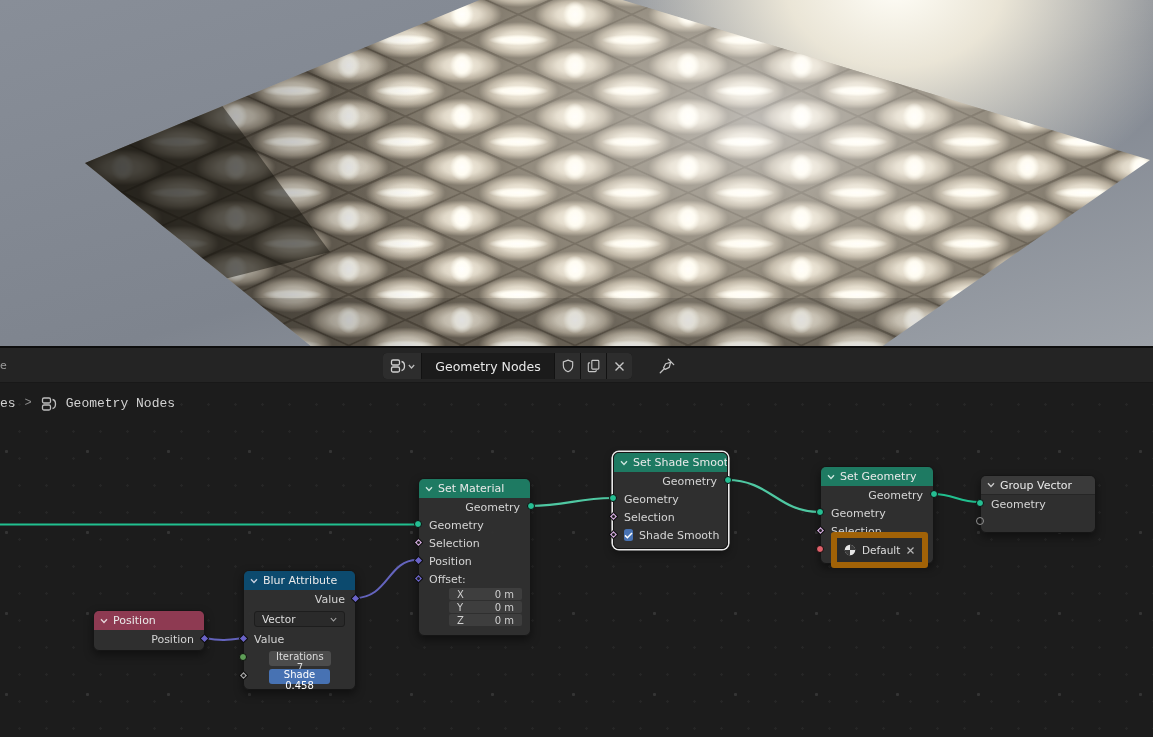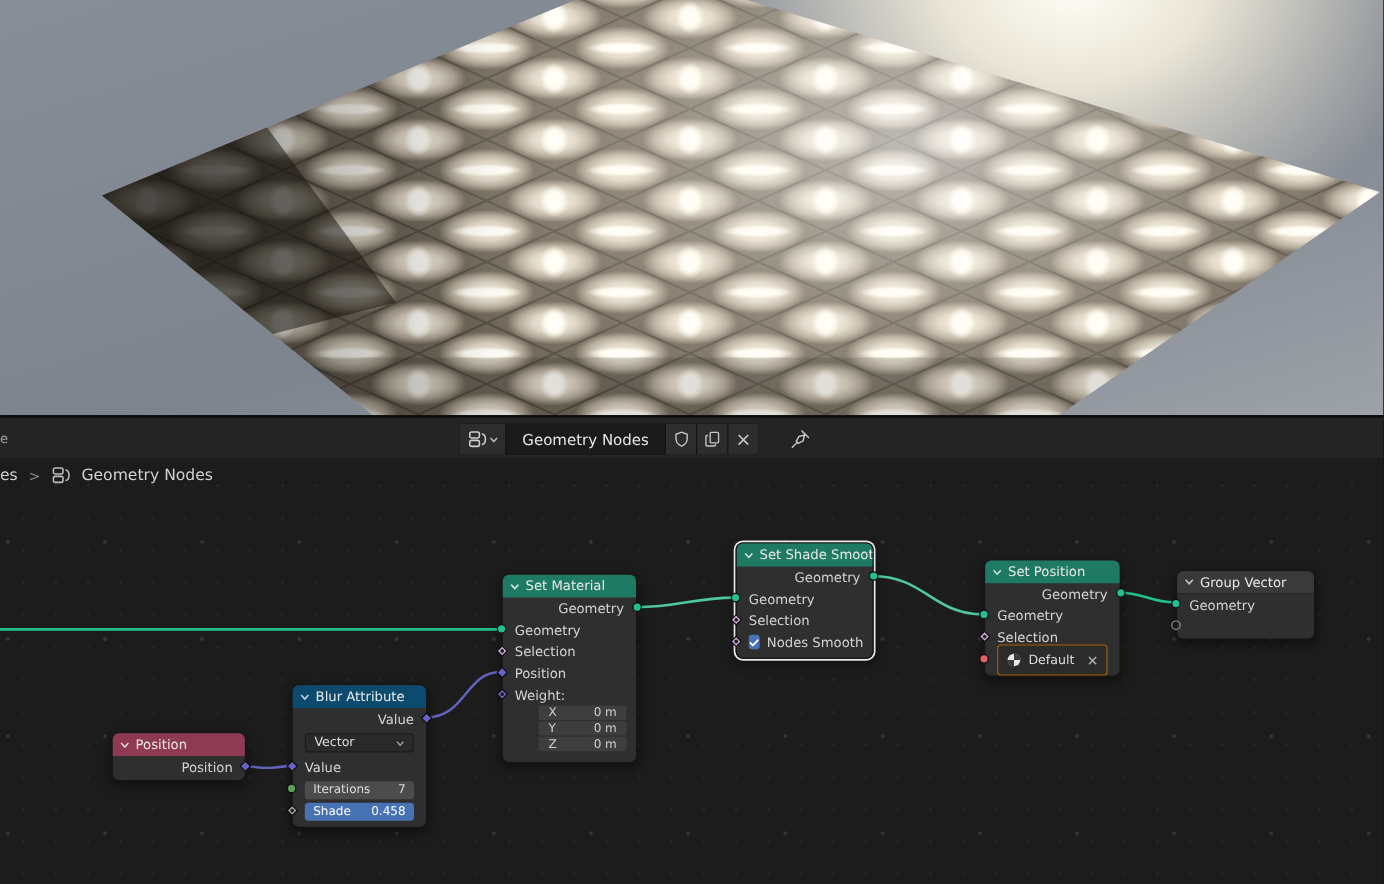--- a/index.html
+++ b/index.html
@@ -36,22 +36,22 @@
   .editor {
     position:absolute; left:0; top:383px; width:1153px; height:354px;
     background-color:#1c1c1c;
     background-image:
       radial-gradient(circle, #343434 1.3px, transparent 1.8px),
       radial-gradient(circle, #262626 1px, transparent 1.5px);
     background-size: 81px 81px, 27px 27px;
     background-position: 47px 28px, 6px 8px;
   }
   .breadcrumb {
-    position:absolute; left:0; top:384px; height:20px;
-    display:flex; align-items:flex-end; gap:9px; font-size:13px; color:#d2d2d2;
+    position:absolute; left:0; top:396px; height:20px;
+    display:flex; align-items:flex-start; gap:9px; font-size:13px; color:#d2d2d2;font-family:Liberation Mono, monospace;
   }
   .breadcrumb .sep { color:#8a8a8a; font-size:12px; }
 
   
   .wires { position:absolute; left:0; top:0; width:1153px; height:737px; pointer-events:none; z-index:2; }
 
   
   .node {
     position:absolute; z-index:3;
     background:rgba(48,48,48,0.96);
@@ -74,38 +74,38 @@
   .sock.circle { border-radius:50%; }
   .sock.left { left:-5px; } .sock.right { right:-5px; }
   .sock.diamond { width:7px; height:7px; transform:rotate(45deg); margin-top:-4.5px; border-radius:1px; }
   .sock.diamond.left { left:-4px; } .sock.diamond.right { right:-4px; }
   .sock.dotted::after { content:""; position:absolute; left:50%; top:50%; width:3px; height:3px;
     margin:-1.5px 0 0 -1.5px; border-radius:50%; background:#1d1d1d; }
   .sock.empty { background:transparent; border-color:#909090; }
 
   .field {
     display:flex; align-items:center; justify-content:space-between;
-    height:15px; margin:0 10px; padding:0 7px; border-radius:3px;
-    background:#4c4c4c; font-size:10px; color:#dcdcdc;
+    height:15px; margin:0 25px; padding:0 7px; border-radius:3px;
+    background:#4c4c4c; font-size:10px; color:#dcdcdc;flex-direction:column;
   }
   .field.blue { background:#4772b3; color:#fff; }
   .vfield {
     display:flex; align-items:center; justify-content:space-between;
     height:12px; margin:0 8px 1px 30px; padding:0 8px; border-radius:2px;
     background:#3e3e3e; font-size:10px; color:#cfcfcf;
   }
   .dropdown {
     display:flex; align-items:center; justify-content:space-between;
     height:16px; margin:3px 10px; padding:0 7px; border-radius:3px;
     background:#2a2a2a; border:1px solid #1d1d1d; font-size:10.5px; color:#dddddd;
   }
   .matfield {
     display:flex; align-items:center; gap:6px;
     height:16px; margin:2px 10px; padding:12px 7px; border-radius:3px;
-    background:#2b2b2b; border:1px solid #a16207; font-size:10.5px; color:#dddddd;
+    background:#2b2b2b; border:6px solid #a16207; font-size:10.5px; color:#dddddd;
   }
   .matfield .clear { margin-left:auto; }
   .cb {
     width:12px; height:12px; border-radius:2.5px; background:#4772b3;
     display:flex; align-items:center; justify-content:center; margin-right:6px;
   }
 </style>
 </head>
 <body>
 
@@ -303,21 +303,21 @@
     </div>
     <div class="row">
       <span>Selection</span>
       <span class="sock diamond dotted left" style="background:#cca6d6"></span>
     </div>
     <div class="row">
       <span>Position</span>
       <span class="sock diamond left" style="background:#6a63c7"></span>
     </div>
     <div class="row">
-      <span>Weight:</span>
+      <span>Offset:</span>
       <span class="sock diamond dotted left" style="background:#6a63c7"></span>
     </div>
     <div class="vfield">
       <span>X</span>
       <span>0 m</span>
     </div>
     <div class="vfield">
       <span>Y</span>
       <span>0 m</span>
     </div>
@@ -345,31 +345,31 @@
     <div class="row">
       <span>Selection</span>
       <span class="sock diamond dotted left" style="background:#cca6d6"></span>
     </div>
     <div class="row">
       <span class="cb">
         <svg width="9" height="7" viewBox="0 0 9 7">
             <polyline points="1,3.4 3.4,5.8 8,1" fill="none" stroke="#ffffff" stroke-width="1.5"></polyline>
           </svg>
       </span>
-      <span>Nodes Smooth</span>
+      <span>Shade Smooth</span>
       <span class="sock diamond dotted left" style="background:#cca6d6"></span>
     </div>
   </div>
 
   <div class="node" style="left:820px; top:466px; width:114px; height:98px">
     <div class="nh" style="background:#1e7a62">
       <svg width="8" height="6" viewBox="0 0 8 6">
           <polyline points="1,1.2 4,4.5 7,1.2" fill="none" stroke="#cfe6df" stroke-width="1.3"></polyline>
         </svg>
-      <span>Set Position</span>
+      <span>Set Geometry</span>
     </div>
     <div class="row out">
       <span>Geometry</span>
       <span class="sock circle right" style="background:#25be92"></span>
     </div>
     <div class="row">
       <span>Geometry</span>
       <span class="sock circle left" style="background:#25be92"></span>
     </div>
     <div class="row">

